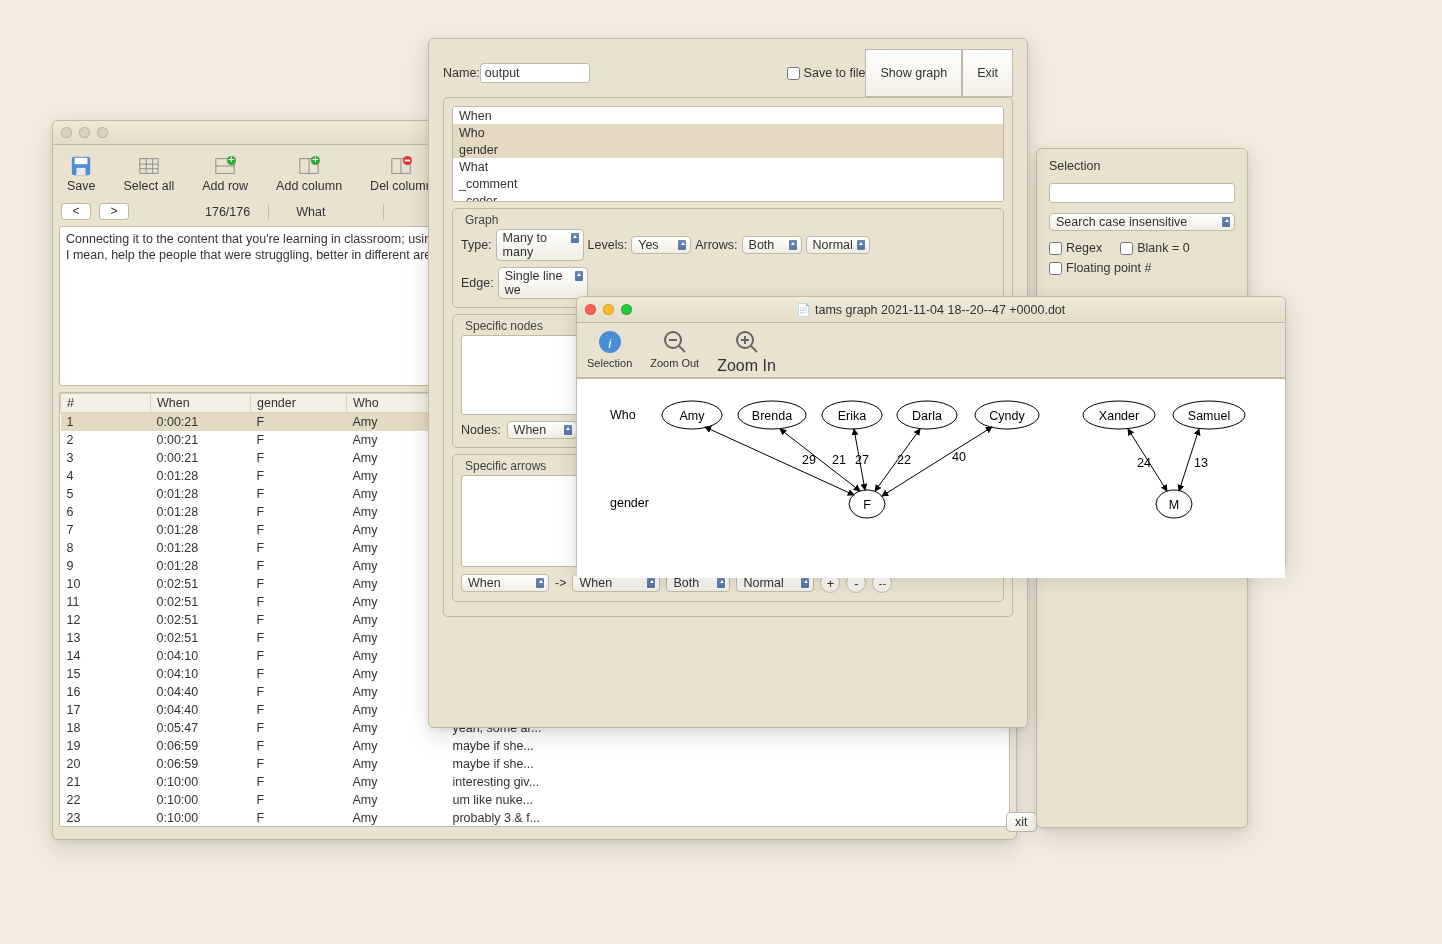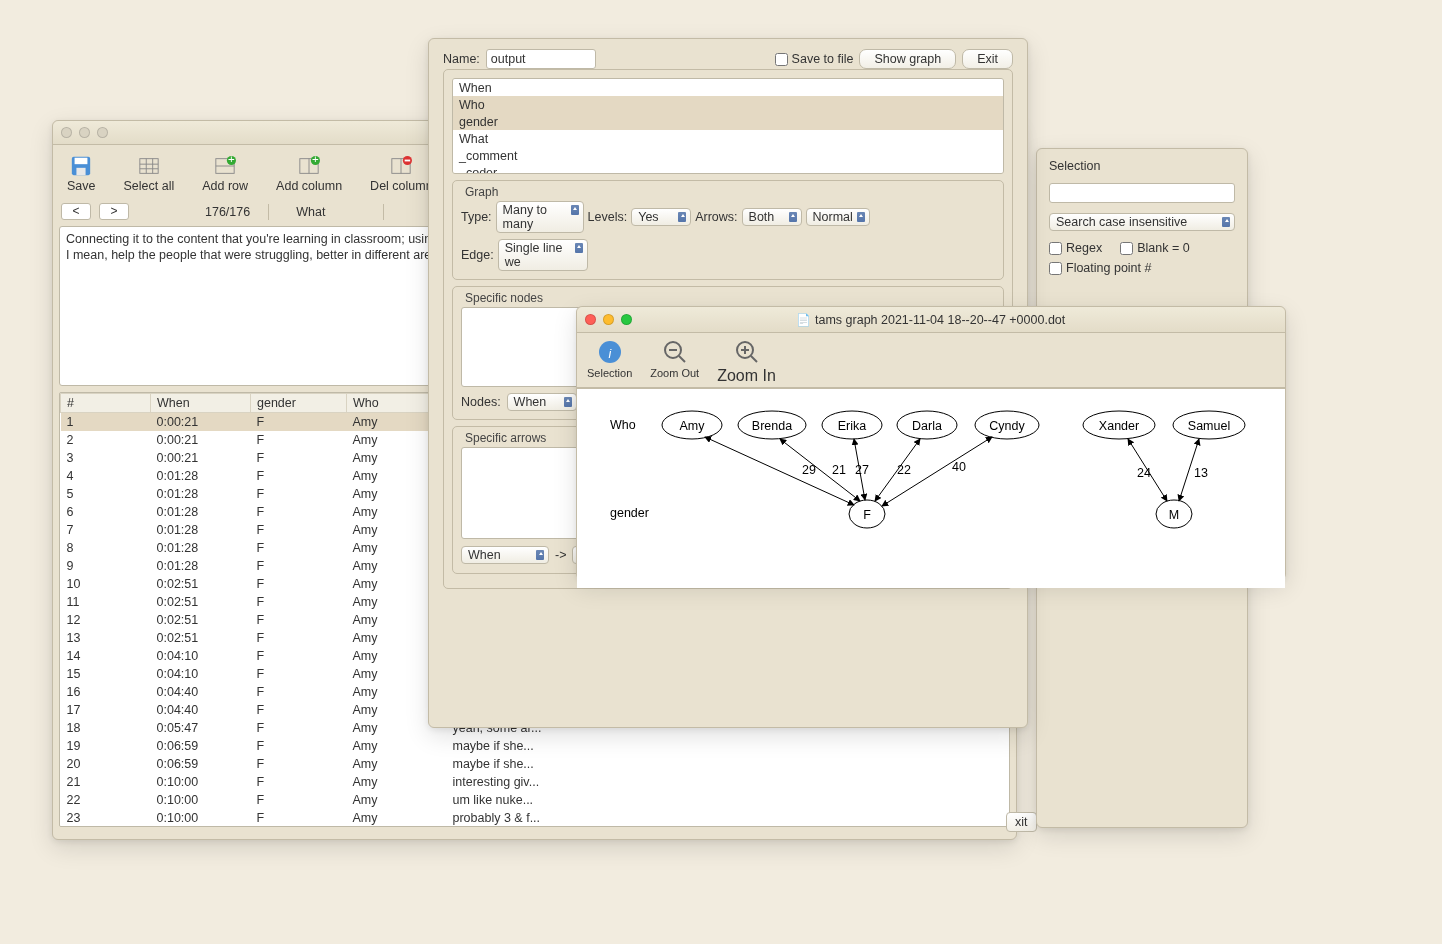--- a/index.html
+++ b/index.html
@@ -17,21 +17,21 @@
     --fs:12.5px;
   }
   *{box-sizing:border-box;font-family:-apple-system,Helvetica,Arial,sans-serif;font-size:var(--fs);color:var(--text)}
   body{margin:0;background:var(--bg);width:1442px;height:944px;overflow:hidden;position:relative}
   .window{position:absolute;background:var(--panel);border:1px solid var(--panel-border);border-radius:6px;box-shadow:var(--shadow)}
   .titlebar{height:24px;display:flex;align-items:center;justify-content:center;font-size:12px;color:#555;border-bottom:1px solid var(--panel-border);background:linear-gradient(#efead9,#e3dcc8);border-radius:6px 6px 0 0;position:relative}
   .traffic{position:absolute;left:8px;display:flex;gap:7px}
   .tl{width:11px;height:11px;border-radius:50%;border:1px solid rgba(0,0,0,.15)}
   .tl.r{background:#ff5f57}.tl.y{background:#febc2e}.tl.g{background:#28c840}
   .tl.dim{background:#d9d3c2}
-  .btn{padding:2px 14px;border:1px solid var(--field-border);border-radius:7px;background:linear-gradient(#fff,#f2efe6);cursor:pointer}
+  .btn{padding:16px 14px;border:1px solid var(--field-border);border-radius:0;background:linear-gradient(#fff,#f2efe6);cursor:pointer}
   input[type=text],.field{border:1px solid var(--field-border);background:#fff;padding:2px 4px;border-radius:3px}
   .cb{display:flex;align-items:center;gap:4px}
   .cb input{margin:0}
   .fieldset{border:1px solid var(--panel-border);border-radius:5px;padding:6px 8px 8px;margin:6px 0;background:var(--panel)}
   .fieldset .legend{position:relative;top:-2px;font-size:12px;padding:0 4px;color:#444}
   .select{border:1px solid var(--field-border);border-radius:4px;background:linear-gradient(#fff,#f0ede3);padding:1px 16px 1px 6px;position:relative;display:inline-block;min-width:60px}
   .select::after{content:"";position:absolute;right:4px;top:3px;width:8px;height:10px;background:linear-gradient(#6a87b5,#5575aa);border-radius:1px}
   .select::before{content:"";position:absolute;right:5.5px;top:4.5px;border-left:2.5px solid transparent;border-right:2.5px solid transparent;border-bottom:3px solid #fff;z-index:1}
   .listbox{background:#fff;border:1px solid var(--field-border);border-radius:3px;overflow:auto}
   .listbox .li{padding:1.5px 6px}
@@ -50,35 +50,35 @@
   #w1 table{width:100%;border-collapse:collapse;background:#fff}
   #w1 .tablewrap{margin:6px 6px 0;border:1px solid var(--field-border);border-radius:2px;overflow:hidden;height:435px;background:white}
   #w1 th{background:#f2efe5;border:1px solid #d9d3c2;font-weight:400;text-align:left;padding:2px 6px}
   #w1 td{border-bottom:1px solid transparent;padding:1.5px 6px}
   #w1 tr.sel td{background:var(--sel)}
   #w1 .col-n{width:90px}#w1 .col-when{width:100px}#w1 .col-gender{width:96px}#w1 .col-who{width:100px}
 
   
   #w2{left:428px;top:38px;width:600px;height:690px;z-index:5}
   #w2 .body{padding:10px 14px}
-  #w2 .row1{display:flex;align-items:center;gap:6px}
+  #w2 .row1{display:flex;align-items:center;gap:0}
   #w2 .tabs{display:flex;justify-content:center;margin:10px 0 4px}
   #w2 .tab{padding:2px 16px;border:1px solid var(--panel-border);background:#efead9}
   #w2 .tab:first-child{border-radius:4px 0 0 4px}
   #w2 .tab:last-child{border-radius:0 4px 4px 0;border-left:none}
   #w2 .tab.active{background:var(--tab-active)}
   #w2 .bigbox{border:1px solid var(--panel-border);border-radius:5px;padding:8px}
   #w2 .nodesrow, #w2 .arrowsrow{display:flex;align-items:center;gap:6px;margin-top:6px;flex-wrap:wrap}
 
   
   #w3{left:1036px;top:148px;width:212px;height:680px;z-index:2}
   #w3 .body{padding:10px 12px}
 
   
-  #w4{left:576px;top:306px;width:710px;height:274px;z-index:20;background:var(--panel)}
+  #w4{left:576px;top:296px;width:710px;height:274px;z-index:20;background:var(--panel)}
   #w4 .titlebar{height:26px}
   #w4 .toolbar{display:flex;gap:18px;padding:6px 10px 2px;border-bottom:1px solid var(--panel-border)}
   #w4 .canvas{background:#fff;margin:0;border-top:1px solid var(--panel-border);height:200px;position:relative}
   #w4 svg{font-family:Times,serif}
 </style>
 </head>
 <body>
 
 <div id="w3" class="window">
   <div class="body">

